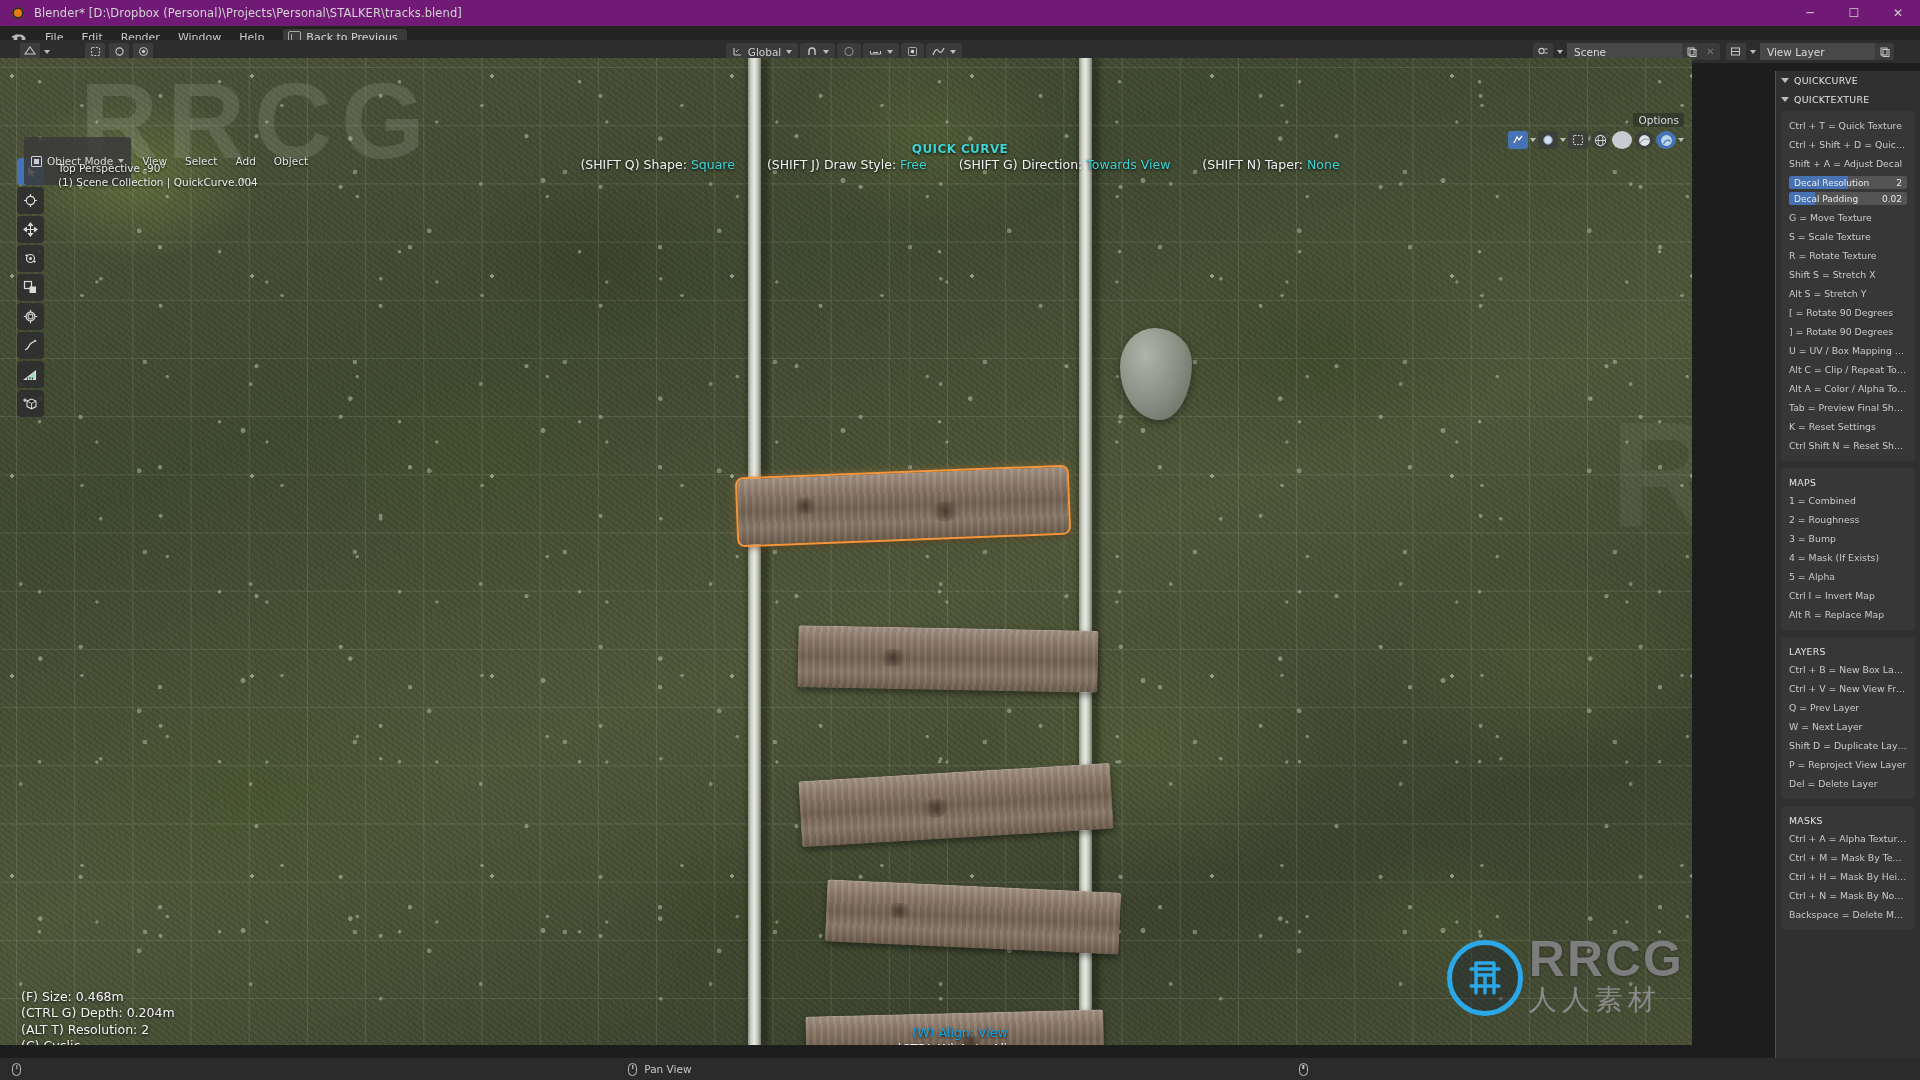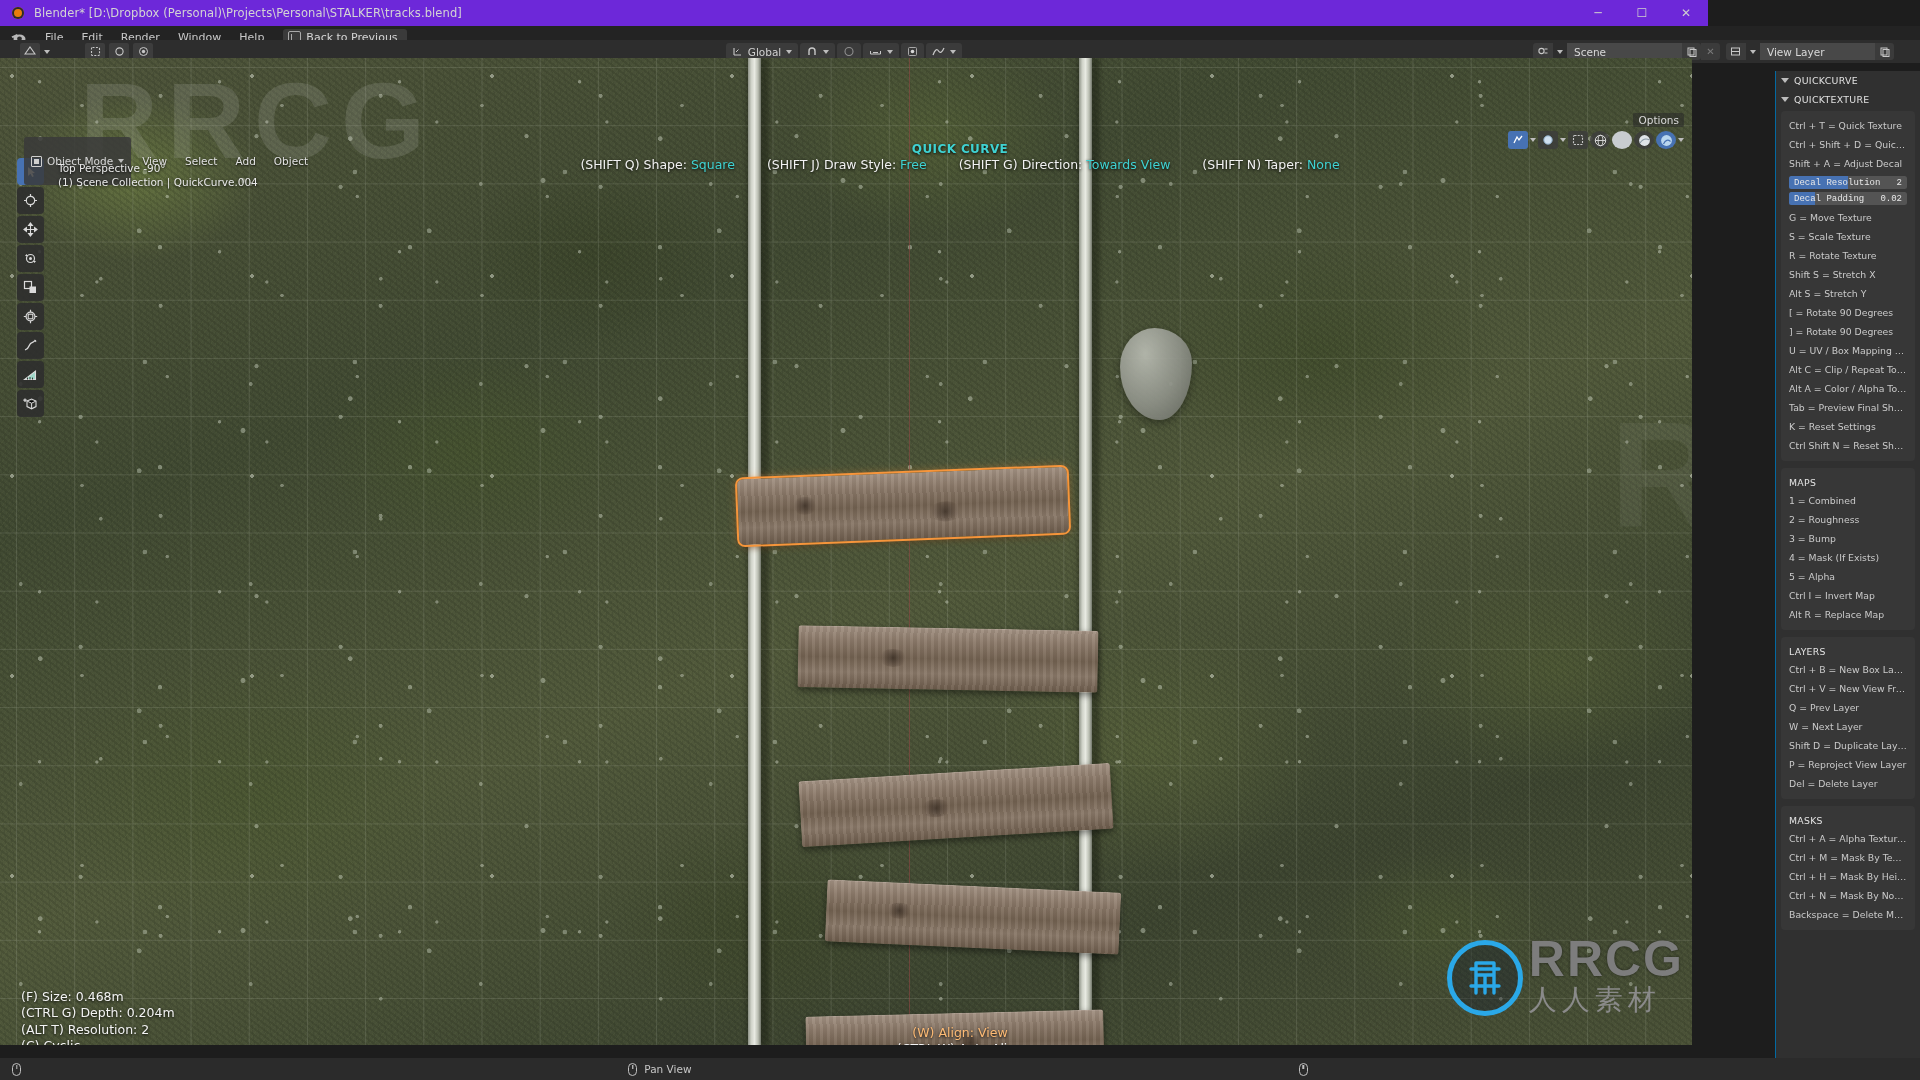--- a/index.html
+++ b/index.html
@@ -2,22 +2,22 @@
 <html><head>
 <meta charset="utf-8">
 <style>
   * { box-sizing: border-box; margin:0; padding:0; }
   html,body { width:1920px; height:1080px; overflow:hidden;
     background:#1d1d1d; font-family:"DejaVu Sans", sans-serif; }
 
   #app { position:relative; width:1920px; height:1080px; }
 
   
-  .titlebar { position:absolute; top:0; left:0; width:1708px; height:26px;
-    background:#6d28d9; display:flex; align-items:center; }
+  .titlebar { position:absolute; top:0; left:0; width:1920px; height:26px;
+    background:#701a75; display:flex; align-items:center; }
   .tb-icon { width:20px; height:20px; margin:0 6px 0 8px; position:relative; }
   .tb-icon::after { content:""; position:absolute; left:4px; top:4px; width:12px; height:12px;
     border-radius:50%; background:#e87d0d; box-shadow:inset 0 0 0 2px #2b2b2b; }
   .tb-title { color:#d4d4d4; font-size:11.5px; letter-spacing:.1px; white-space:nowrap; }
   .tb-spacer { flex:1; }
   .tb-win { display:flex; align-items:center; height:26px; }
   .tb-btn { width:44px; height:26px; display:flex; align-items:center; justify-content:center;
     color:#cfcfcf; font-size:12px; }
 
   
@@ -163,21 +163,21 @@
     color:#f2f2f2; font-size:12.5px; text-shadow:0 1px 3px rgba(0,0,0,.95); }
   .qc-opts .seg { margin:14px 16px; white-space:nowrap; }
   .qc-opts .val { color:#3fd2d2; }
 
   .bl-stats { position:absolute; left:21px; top:931px; color:#f3f3f3; font-size:12.5px;
     line-height:16.3px; text-shadow:0 1px 3px rgba(0,0,0,.95); }
 
   .bc-hints { position:absolute; left:0; top:967px; width:1920px; text-align:center;
     color:#f3f3f3; font-size:12.5px; line-height:16.3px;
     text-shadow:0 1px 3px rgba(0,0,0,.95); }
-  .bc-hints .first { color:#fdba74; }
+  .bc-hints .first { color:#0ea5e9; }
 
   
   .gizmo { position:absolute; left:1714px; top:95px; width:74px; height:74px; }
   .gz-ball { position:absolute; width:17px; height:17px; border-radius:50%;
     display:flex; align-items:center; justify-content:center; font-size:9px;
     font-weight:bold; color:#22282e; }
   .gz-line { position:absolute; background:#c9c9c9; opacity:.85; }
 
   .navbtns { position:absolute; left:1745px; top:170px; display:flex;
     flex-direction:column; gap:9px; align-items:center; }
@@ -201,21 +201,21 @@
   .np-head .tri { width:0;height:0; border-left:4px solid transparent;
     border-right:4px solid transparent; border-top:5px solid #bcbcbc; }
   .np-box { background:#373737; border-radius:4px; margin:2px 5px 7px 5px; padding:5px 0 6px 0; }
   .np-row { padding:4px 8px; color:#cacaca; font-size:9.3px; white-space:nowrap;
     overflow:hidden; text-overflow:ellipsis; }
   .np-sec { padding:4px 8px 3px 8px; color:#e3e3e3; font-size:9.3px; letter-spacing:.3px; }
   .np-field { margin:3px 8px; height:13px; border-radius:2.5px; background:#545454;
     display:flex; align-items:center; justify-content:space-between;
     padding:0 5px; font-size:9px; color:#e8e8e8; position:relative; overflow:hidden; }
   .np-field .fill { position:absolute; left:0; top:0; bottom:0; background:#4772b3; }
-  .np-field span { position:relative; z-index:2;font-family:Liberation Mono, monospace; }
+  .np-field span { position:relative; z-index:2; }
 
   
   .statusbar { position:absolute; bottom:0; left:0; width:1920px; height:22px;
     background:#2b2b2b; display:flex; align-items:center; padding:0 12px; gap:7px;
     color:#c6c6c6; font-size:10.5px; }
   .mouse-ico { width:9px; height:13px; border:1.2px solid #c0c0c0; border-radius:4.5px;
     position:relative; flex:none; }
   .mouse-ico::after { content:""; position:absolute; left:50%; top:1.5px;
     transform:translateX(-50%); width:1.4px; height:4px; background:#c0c0c0; }
   .mouse-ico.mid::after { background:#e8e8e8; }

